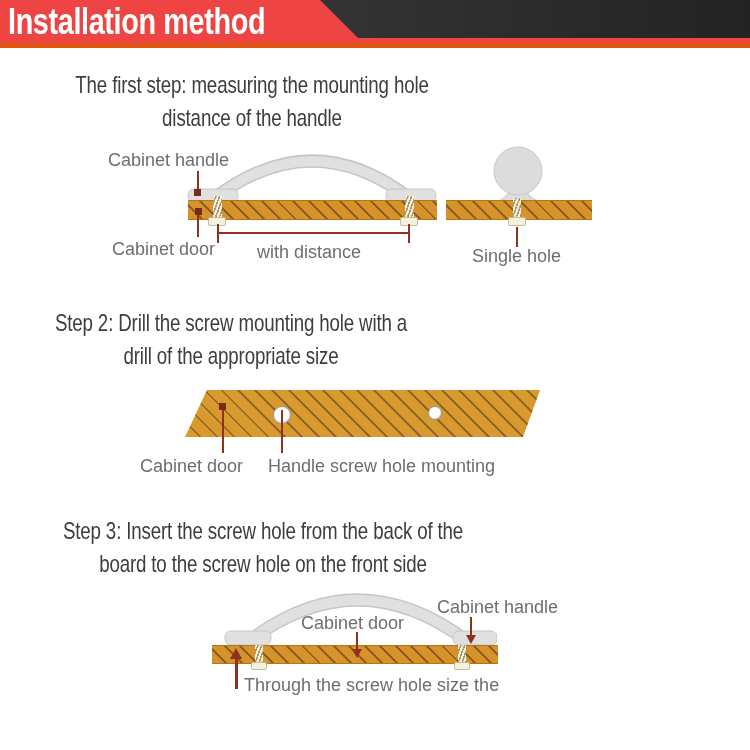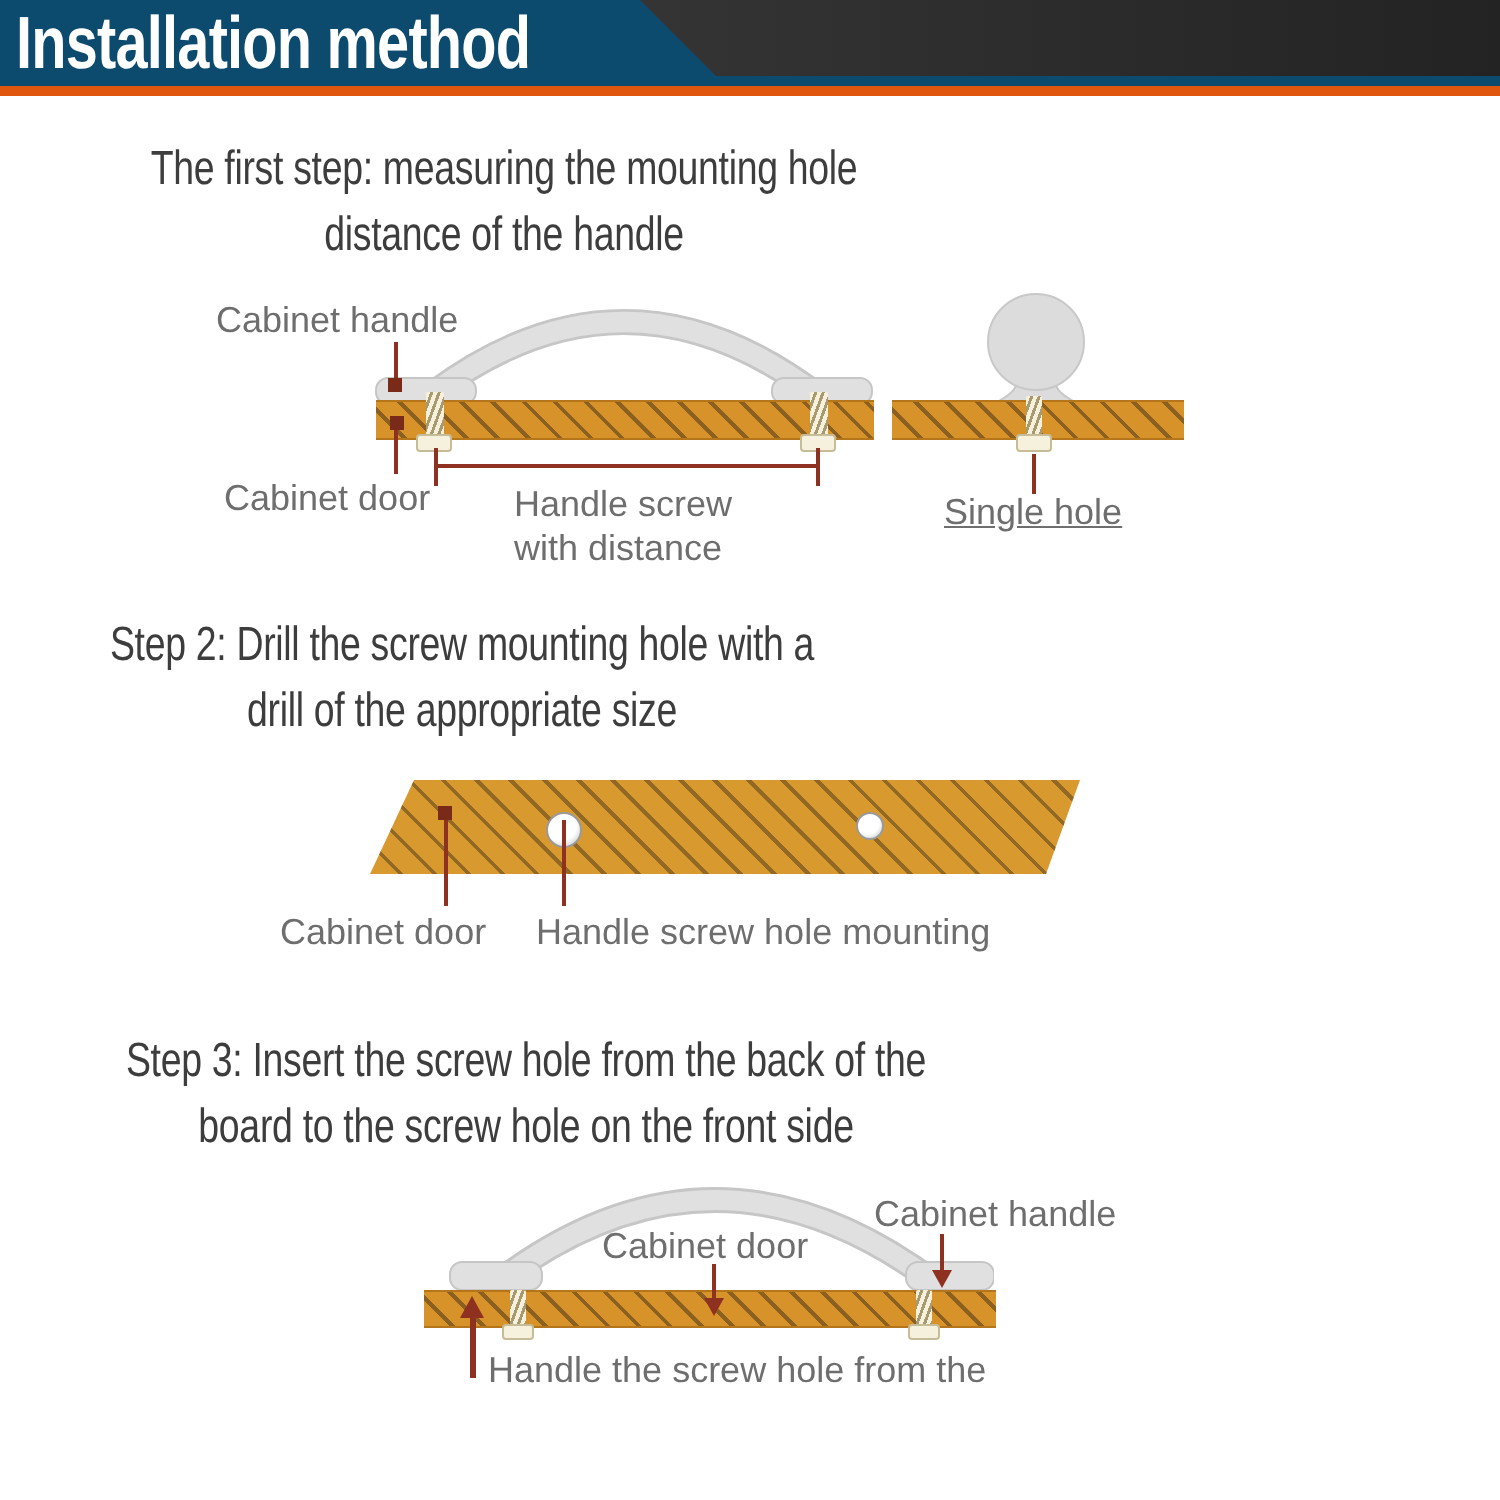--- a/index.html
+++ b/index.html
@@ -1,20 +1,20 @@
 <!DOCTYPE html>
 <html><head>
 <meta charset="utf-8">
 <style>
   html,body{margin:0;padding:0;background:#ffffff;}
   .canvas{position:relative;width:750px;height:750px;background:#ffffff;overflow:hidden;
           font-family:"Liberation Sans",sans-serif;}
 
   
-  .header{position:absolute;left:0;top:0;width:750px;height:43px;background:#0c4a6e;}
+  .header{position:absolute;left:0;top:0;width:750px;height:43px;background:#ef4444;}
   .header-strip{position:absolute;left:0;top:43px;width:750px;height:5px;background:#e0560e;}
   .header-dark{position:absolute;left:320px;top:0;width:430px;height:38px;background:linear-gradient(90deg,#343434,#232323);
                clip-path:polygon(0 0,430px 0,430px 38px,38px 38px);}
   .header-title{position:absolute;left:8px;top:1px;color:#ffffff;font-size:37px;font-weight:700;
                 white-space:nowrap;transform:scaleX(0.78);transform-origin:0 50%;letter-spacing:-0.5px;}
 
   
   .heading{position:absolute;font-size:24px;color:#3d3d3d;text-align:center;line-height:33px;
            transform:scaleX(0.78);letter-spacing:-0.2px;}
   .label{position:absolute;font-size:18px;color:#6e6e6e;white-space:nowrap;line-height:22px;}
@@ -77,33 +77,32 @@
 
   <div class="label" style="left:108px;top:149px;">Cabinet handle</div>
   <div class="vline" style="left:197px;top:171px;height:21px;"></div>
   <div class="dot" style="left:194px;top:189px;"></div>
 
   <div class="dot" style="left:195px;top:208px;"></div>
   <div class="vline" style="left:197px;top:215px;height:22px;"></div>
   <div class="label" style="left:112px;top:238px;">Cabinet door</div>
 
   <div class="label" style="left:257px;top:241px;">
-    <div>Handle screw</div>
     <div>with distance</div>
   </div>
 
   <svg class="svgpos" style="left:486px;top:144px;" width="64" height="58" viewBox="0 0 64 58">
     <path d="M22,46 C23,51 18,54 11,58 L53,58 C46,54 41,51 42,46 Z" fill="#dcdcdc" stroke="#c8c8c8"></path>
     <circle cx="32" cy="27" r="24" fill="#dcdcdc" stroke="#c8c8c8"></circle>
   </svg>
   <div class="board" style="left:446px;top:200px;width:146px;height:18px;"></div>
   <div class="screw" style="left:513px;top:198px;height:20px;width:8px;"></div>
   <div class="nut" style="left:508px;top:217px;width:18px;"></div>
   <div class="vline" style="left:516px;top:227px;height:20px;"></div>
-  <div class="label" style="left:472px;top:245px;text-decoration:underline;">Single hole</div>
+  <div class="label" style="left:472px;top:245px;">Single hole</div>
 
   <div class="heading" style="left:0px;top:306px;width:462px;">
     <div>Step 2: Drill the screw mounting hole with a</div>
     <div>drill of the appropriate size</div>
   </div>
 
   <div class="board-skew" style="left:185px;top:390px;width:355px;height:47px;"></div>
   <div class="hole" style="left:273px;top:406px;width:18px;height:18px;"></div>
   <div class="hole" style="left:428px;top:406px;width:14px;height:14px;"></div>
 
@@ -135,16 +134,16 @@
   <div class="vline" style="left:356px;top:632px;height:19px;"></div>
   <div class="arrow-down" style="left:352px;top:649px;"></div>
 
   <div class="label" style="left:437px;top:596px;">Cabinet handle</div>
   <div class="vline" style="left:470px;top:617px;height:20px;"></div>
   <div class="arrow-down" style="left:466px;top:635px;"></div>
 
   <div class="arrow-up" style="left:230px;top:648px;"></div>
   <div class="vline" style="left:235px;top:658px;height:31px;width:3px;"></div>
   <div class="label" style="left:244px;top:674px;">
-    <div>Handle the screw hole from the</div>
+    <div>Through the screw hole size the</div>
   </div>
 
 </div>
 
 </body></html>

